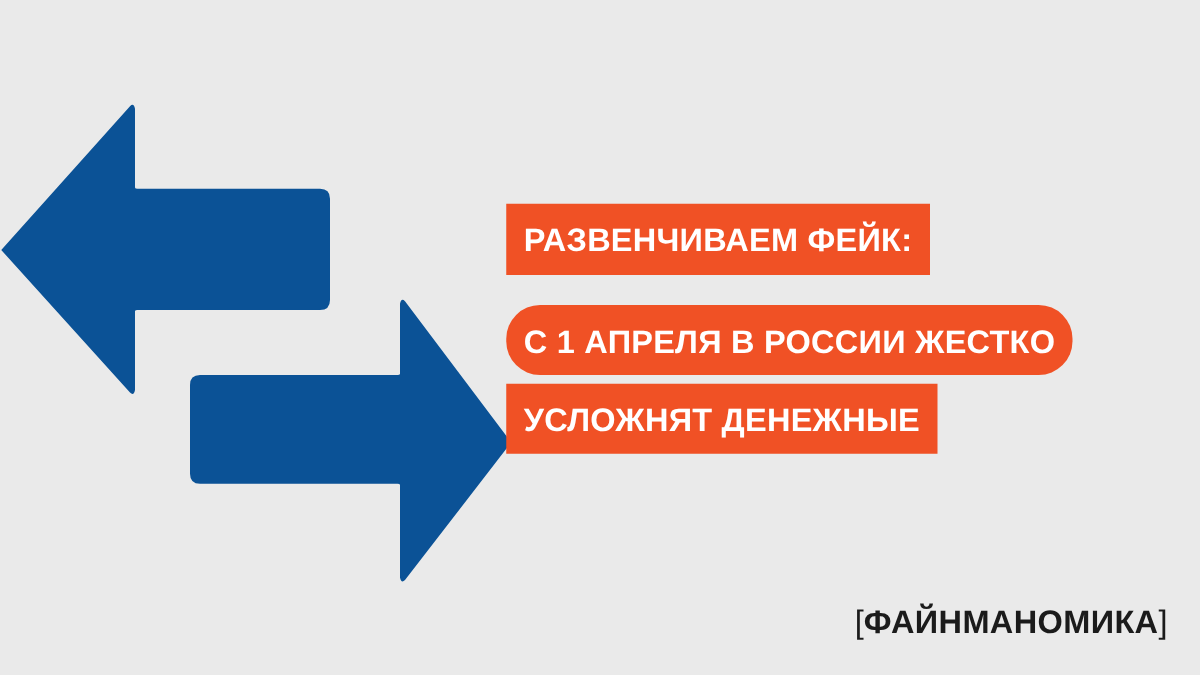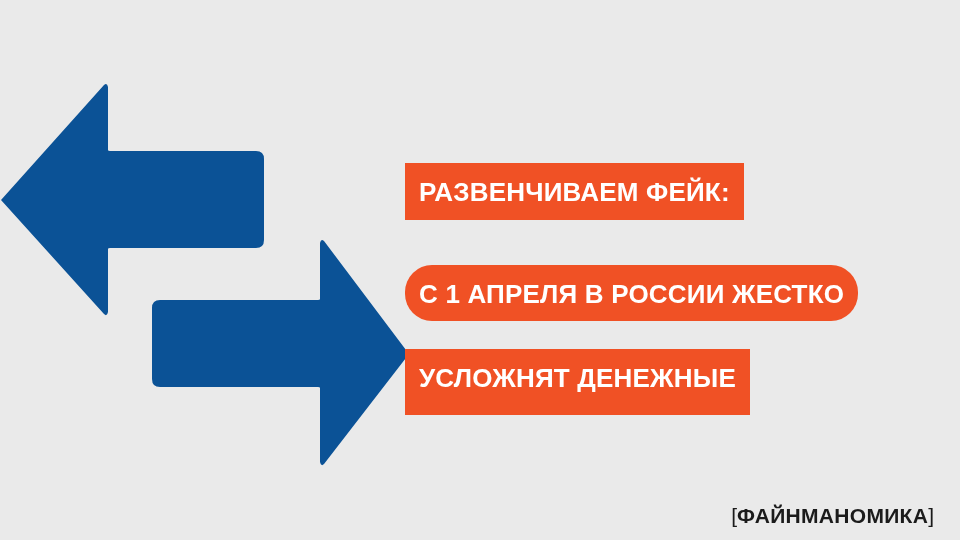--- a/index.html
+++ b/index.html
@@ -34,21 +34,20 @@
 
   
   #headline {
     position: absolute;
     left: 405px;
     top: 163px;
     z-index: 2;
     display: flex;
     flex-direction: column;
     align-items: flex-start;
-    gap: 21px;
   }
 
   .hl-line {
     background: #f05125;
     color: #ffffff;
     font-weight: bold;
     font-size: 26px;
     line-height: 1;
     letter-spacing: 0.2px;
     white-space: nowrap;
@@ -59,35 +58,35 @@
   .hl-line.l1 {
     padding: 16px 14px 15px 14px;
     margin-bottom: 24px;
   }
   .hl-line.l2 {
     padding: 16px 14px 14px 14px;
     margin-bottom: 7px;
     border-radius: 27px;
   }
   .hl-line.l3 {
-    padding: 16px 14px 24px 14px;
+    padding: 16px 14px 14px 14px;
     margin-bottom: 10px;
   }
   .hl-line.l4 {
     padding: 16px 14px 14px 14px;
   }
 
   
   #brand {
     position: absolute;
     right: 26px;
-    bottom: 14px;
+    bottom: 30px;
     z-index: 3;
     color: #1b1b1b;
-    font-size: 21px;
+    font-size: 26px;
     line-height: 1;
     white-space: nowrap;
     font-family: "Liberation Sans", "DejaVu Sans", sans-serif;
   }
   #brand .brk {
     font-weight: normal;
   }
   #brand .word {
     font-weight: bold;
     letter-spacing: 0.3px;

